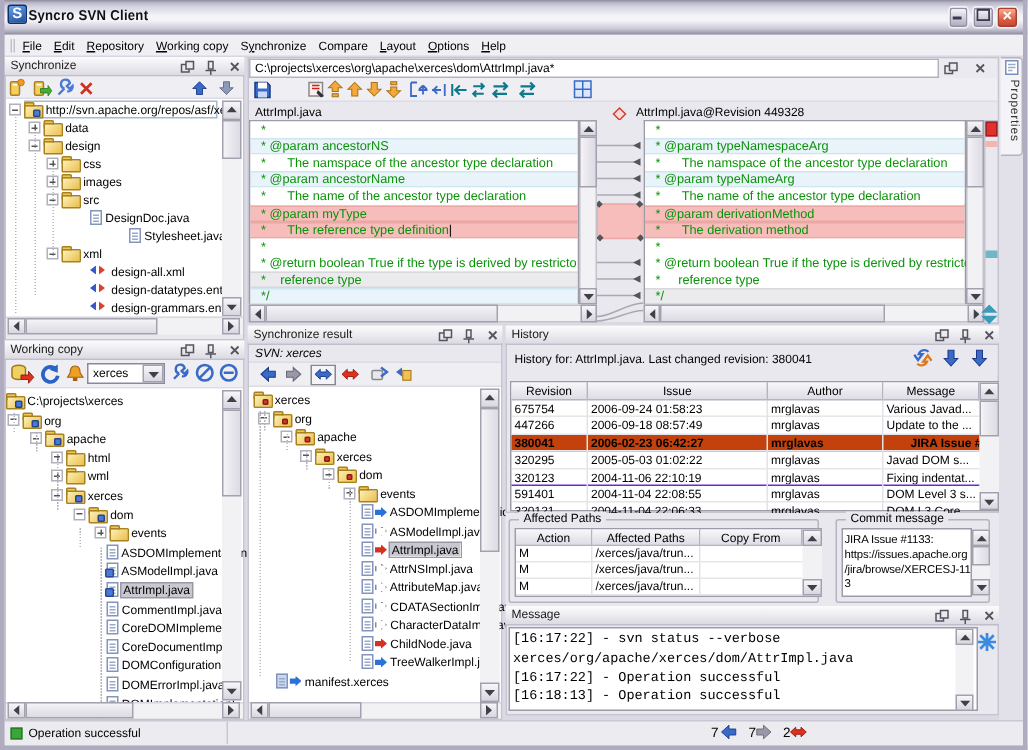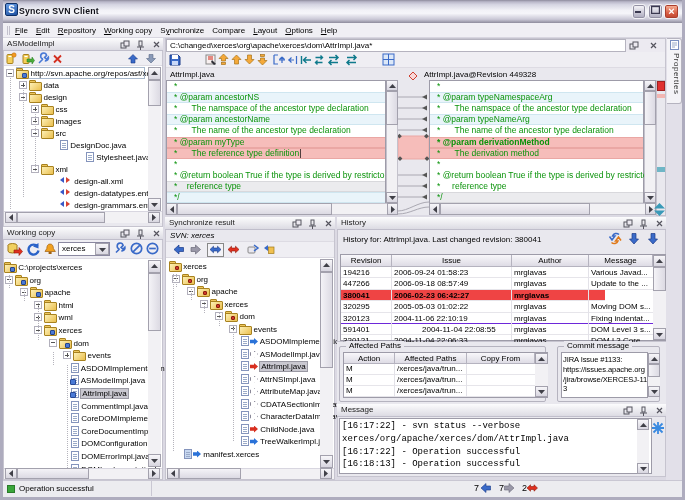--- a/index.html
+++ b/index.html
@@ -49,21 +49,21 @@
 <div class="a" style="left:19px;top:5px;font-weight:bold;font-size:9.5px;transform:scaleX(0.92);transform-origin:0 0;color:#101018;z-index:61;letter-spacing:0.2px;">Syncro SVN Client</div>
 <div class="tbtn" style="left:632px;width:14px;"><svg width="8" height="9">
       <rect x="0" y="6" width="6" height="2" fill="#3a3950"></rect>
     </svg></div>
 <div class="tbtn" style="left:648px;width:15px;"><svg width="9" height="9">
       <rect x="0.5" y="1.5" width="8" height="7" fill="none" stroke="#3a3950" stroke-width="1.4"></rect>
     </svg></div>
 <div class="tbtn" id="btnclose" style="left:664px;width:15px;">×</div>
 <div class="a nw" style="left:3px;top:23px;width:679px;height:15px;background:#f0eff4;border-bottom:1px solid #d8d6e0;line-height:15px;"><span style="position:absolute;left:4px;top:3px;width:1px;height:9px;background:#c2c0cc;box-shadow:2px 0 0 #c2c0cc;"></span><span style="margin-left:12px;margin-right:8px;"><u>F</u>ile</span><span style="margin-right:8px;"><u>E</u>dit</span><span style="margin-right:8px;"><u>R</u>epository</span><span style="margin-right:8px;"><u>W</u>orking copy</span><span style="margin-right:8px;">S<u>y</u>nchronize</span><span style="margin-right:8px;">Compare</span><span style="margin-right:8px;"><u>L</u>ayout</span><span style="margin-right:8px;"><u>O</u>ptions</span><span style="margin-right:8px;"><u>H</u>elp</span></div>
 <div class="a" style="left:3px;top:38px;width:160px;height:189px;background:#e9e8ee;border:1px solid #c6c4cf;"></div>
-<div class="a ptitle" style="left:3px;top:38px;width:160px;height:13px;">ASModelImpl</div>
+<div class="a ptitle" style="left:3px;top:38px;width:160px;height:13px;">Synchronize</div>
 <svg class="a" style="left:120px;top:40px;" width="42" height="10">
 <rect x="1" y="3" width="5" height="5" fill="none" stroke="#55545e"></rect>
     <rect x="4" y="1" width="5" height="5" fill="#ece9f0" stroke="#55545e"></rect>
 <rect x="19" y="1" width="3" height="5" fill="none" stroke="#55545e"></rect>
     <line x1="17" y1="7" x2="24" y2="7" stroke="#55545e"></line>
     <line x1="20.5" y1="7" x2="20.5" y2="10" stroke="#55545e"></line>
 <path d="M34 2 L39 7 M39 2 L34 7" stroke="#55545e" stroke-width="1.2"></path>
 </svg>
 <div class="a" style="left:4px;top:51px;width:158px;height:15px;background:#efeef3;border-bottom:1px solid #dddbe3;"></div>
 <svg class="a" style="left:4px;top:52px;" width="156" height="13">
@@ -194,21 +194,21 @@
 <div class="a" style="left:4px;top:468px;width:158px;height:11px;background:#f2f1f4;border-top:1px solid #d8d6e0;"></div>
 <div class="sbtn" style="left:5px;top:468px;width:12px;height:11px;"><svg width="4" height="7" style="margin-top:1px">
       <path d="M0 3.5 L4 0 L4 7 Z" fill="#404048"></path>
     </svg></div>
 <div class="sbtn" style="left:148px;top:468px;width:12px;height:11px;"><svg width="4" height="7" style="margin-top:1px">
       <path d="M4 3.5 L0 0 L0 7 Z" fill="#404048"></path>
     </svg></div>
 <div class="thumbh" style="left:17px;top:468px;width:72px;height:11px;"></div>
 <div class="a" style="left:165px;top:38px;width:501px;height:177px;background:#e9e8ee;border:1px solid #c6c4cf;"></div>
 <div class="a" style="left:166px;top:39px;width:499px;height:13px;background:#eceaf1;"></div>
-<div class="a" style="left:166px;top:39px;width:460px;height:13px;background:#fff;border:1px solid #b5b3bf;font-size:8px;line-height:11px;padding-left:3px;">C:\changed\xerces\org\apache\xerces\dom\AttrImpl.java*</div>
+<div class="a" style="left:166px;top:39px;width:460px;height:13px;background:#fff;border:1px solid #b5b3bf;font-size:8px;line-height:11px;padding-left:3px;">C:\projects\xerces\org\apache\xerces\dom\AttrImpl.java*</div>
 <svg class="a" style="left:629px;top:41px;" width="32" height="10">
     <rect x="1" y="3" width="5" height="5" fill="none" stroke="#55545e"></rect>
     <rect x="4" y="1" width="5" height="5" fill="#ece9f0" stroke="#55545e"></rect>
     <path d="M22 2 L27 7 M27 2 L22 7" stroke="#55545e" stroke-width="1.2"></path>
   </svg>
 <div class="a" style="left:166px;top:52px;width:499px;height:16px;background:#efeef3;border-bottom:1px solid #dddbe3;"></div>
 <svg class="a" style="left:169px;top:53px;" width="232" height="14">
 <g>
       <path d="M1 2 L1 12 L11 12 L11 4 L9 2 Z" fill="#3a6ac8" stroke="#1a3a88"></path>
       <rect x="3" y="2" width="6" height="4" fill="#fff"></rect>
@@ -290,21 +290,21 @@
 <div class="a g nw" style="left:437px;top:81.0px;font-size:8.5px;line-height:11.1px;">*</div>
 <div class="a" style="left:430px;top:92.1px;width:213px;height:11.1px;background:#e9f4fa;border-top:1px solid #cfe6f0;border-bottom:1px solid #cfe6f0;"></div>
 <div class="a g nw" style="left:437px;top:92.1px;font-size:8.5px;line-height:11.1px;">* @param typeNamespaceArg</div>
 <div class="a" style="left:430px;top:103.2px;width:213px;height:11.1px;background:#ffffff;"></div>
 <div class="a g nw" style="left:437px;top:103.2px;font-size:8.5px;line-height:11.1px;">*&nbsp;&nbsp;&nbsp;&nbsp;&nbsp;&nbsp;The namspace of the ancestor type declaration</div>
 <div class="a" style="left:430px;top:114.3px;width:213px;height:11.1px;background:#e9f4fa;border-top:1px solid #cfe6f0;border-bottom:1px solid #cfe6f0;"></div>
 <div class="a g nw" style="left:437px;top:114.3px;font-size:8.5px;line-height:11.1px;">* @param typeNameArg</div>
 <div class="a" style="left:430px;top:125.4px;width:213px;height:11.1px;background:#ffffff;"></div>
 <div class="a g nw" style="left:437px;top:125.4px;font-size:8.5px;line-height:11.1px;">*&nbsp;&nbsp;&nbsp;&nbsp;&nbsp;&nbsp;The name of the ancestor type declaration</div>
 <div class="a" style="left:430px;top:136.5px;width:213px;height:11.1px;background:#f6bdba;border-top:1px solid #eaa7a4;border-bottom:1px solid #eaa7a4;"></div>
-<div class="a g nw" style="left:437px;top:136.5px;font-size:8.5px;line-height:11.1px;font-weight:bold;">* @param derivationMethod</div>
+<div class="a g nw" style="left:437px;top:136.5px;font-size:8.5px;line-height:11.1px;">* @param derivationMethod</div>
 <div class="a" style="left:430px;top:147.6px;width:213px;height:11.1px;background:#f6bdba;border-top:1px solid #eaa7a4;border-bottom:1px solid #eaa7a4;"></div>
 <div class="a g nw" style="left:437px;top:147.6px;font-size:8.5px;line-height:11.1px;">*&nbsp;&nbsp;&nbsp;&nbsp;&nbsp;&nbsp;The derivation method</div>
 <div class="a" style="left:430px;top:158.7px;width:213px;height:11.1px;background:#ffffff;"></div>
 <div class="a g nw" style="left:437px;top:158.7px;font-size:8.5px;line-height:11.1px;">*</div>
 <div class="a" style="left:430px;top:169.8px;width:213px;height:11.1px;background:#ffffff;"></div>
 <div class="a g nw" style="left:437px;top:169.8px;font-size:8.5px;line-height:11.1px;">* @return boolean True if the type is derived by restrictor</div>
 <div class="a" style="left:430px;top:180.9px;width:213px;height:11.1px;background:#ffffff;"></div>
 <div class="a g nw" style="left:437px;top:180.9px;font-size:8.5px;line-height:11.1px;">*&nbsp;&nbsp;&nbsp;&nbsp;&nbsp;reference type</div>
 <div class="a" style="left:430px;top:192.0px;width:213px;height:11.1px;background:#ebebee;border-top:1px solid #d8d8dc;border-bottom:1px solid #d8d8dc;"></div>
 <div class="a g nw" style="left:437px;top:192.0px;font-size:8.5px;line-height:11.1px;">*/</div>
@@ -462,52 +462,52 @@
     </g>
 <path transform="translate(21,0)" d="M5 12 L9.5 7 L7 7 L7 1.5 L3 1.5 L3 7 L0.5 7 Z" fill="#3a6ac8" stroke="#1a3a88" stroke-width="0.7"></path>
 <path transform="translate(40,0)" d="M5 12 L9.5 7 L7 7 L7 1.5 L3 1.5 L3 7 L0.5 7 Z" fill="#3a6ac8" stroke="#1a3a88" stroke-width="0.7"></path>
 </svg>
 <div class="a" style="left:340px;top:254px;width:326px;height:87px;background:#fff;border:1px solid #9d9ba8;"></div>
 <div class="hdrcell" style="left:341px;top:255px;width:51px;height:12px;line-height:12px;">Revision</div>
 <div class="hdrcell" style="left:392px;top:255px;width:120px;height:12px;line-height:12px;">Issue</div>
 <div class="hdrcell" style="left:512px;top:255px;width:77px;height:12px;line-height:12px;">Author</div>
 <div class="hdrcell" style="left:589px;top:255px;width:64px;height:12px;line-height:12px;">Message</div>
 <div class="a nw" style="left:341px;top:267.0px;width:312px;height:11.4px;border-bottom:1px solid #e6e5ea;font-size:8px;line-height:11px;overflow:hidden;">
-<span style="position:absolute;left:2px;">194216</span>
+<span style="position:absolute;left:2px;">675754</span>
     <span style="position:absolute;left:53px;">2006-09-24 01:58:23</span>
     <span style="position:absolute;left:173px;">mrglavas</span>
     <span style="position:absolute;left:250px;">Various Javad...</span>
 </div>
 <div class="a nw" style="left:341px;top:278.4px;width:312px;height:11.4px;border-bottom:1px solid #e6e5ea;font-size:8px;line-height:11px;overflow:hidden;">
 <span style="position:absolute;left:2px;">447266</span>
     <span style="position:absolute;left:53px;">2006-09-18 08:57:49</span>
     <span style="position:absolute;left:173px;">mrglavas</span>
     <span style="position:absolute;left:250px;">Update to the ...</span>
 </div>
-<div class="a nw" style="left:341px;top:289.8px;width:264px;height:11.4px;font-weight:bold;background:#ef4444;border-bottom:1px solid #e6e5ea;font-size:8px;line-height:11px;overflow:hidden;">
+<div class="a nw" style="left:341px;top:289.8px;width:312px;height:11.4px;font-weight:bold;background:#c2410c;border-bottom:1px solid #e6e5ea;font-size:8px;line-height:11px;overflow:hidden;">
 <span style="position:absolute;left:2px;">380041</span>
     <span style="position:absolute;left:53px;">2006-02-23 06:42:27</span>
     <span style="position:absolute;left:173px;">mrglavas</span>
     <span style="position:absolute;left:250px;margin-left:16px;">JIRA Issue #..</span>
 </div>
 <div class="a nw" style="left:341px;top:301.2px;width:312px;height:11.4px;border-bottom:1px solid #e6e5ea;font-size:8px;line-height:11px;overflow:hidden;">
 <span style="position:absolute;left:2px;">320295</span>
     <span style="position:absolute;left:53px;">2005-05-03 01:02:22</span>
     <span style="position:absolute;left:173px;">mrglavas</span>
-    <span style="position:absolute;left:250px;">Moving DOM s...</span>
+    <span style="position:absolute;left:250px;">Javad DOM s...</span>
 </div>
 <div class="a nw" style="left:341px;top:312.6px;width:312px;height:11.4px;border-bottom:1px solid #6d28d9;font-size:8px;line-height:11px;overflow:hidden;">
 <span style="position:absolute;left:2px;">320123</span>
     <span style="position:absolute;left:53px;">2004-11-06 22:10:19</span>
     <span style="position:absolute;left:173px;">mrglavas</span>
     <span style="position:absolute;left:250px;text-align:right;">Fixing indentat...</span>
 </div>
 <div class="a nw" style="left:341px;top:324.0px;width:312px;height:11.4px;border-bottom:1px solid #e6e5ea;font-size:8px;line-height:11px;overflow:hidden;">
 <span style="position:absolute;left:2px;">591401</span>
-    <span style="position:absolute;left:53px;margin-left:28px;">2004-11-04 22:08:55</span>
+    <span style="position:absolute;left:53px;">2004-11-04 22:08:55</span>
     <span style="position:absolute;left:173px;">mrglavas</span>
     <span style="position:absolute;left:250px;">DOM Level 3 s...</span>
 </div>
 <div class="a nw" style="left:341px;top:335.4px;width:312px;height:11.4px;border-bottom:1px solid #e6e5ea;font-size:8px;line-height:11px;overflow:hidden;">
 <span style="position:absolute;left:2px;">320121</span>
     <span style="position:absolute;left:53px;">2004-11-04 22:06:33</span>
     <span style="position:absolute;left:173px;">mrglavas</span>
     <span style="position:absolute;left:250px;">DOM L3 Core</span>
 </div>
 <div class="a" style="left:391px;top:267px;width:1px;height:73px;background:#e3e2e8;"></div>

